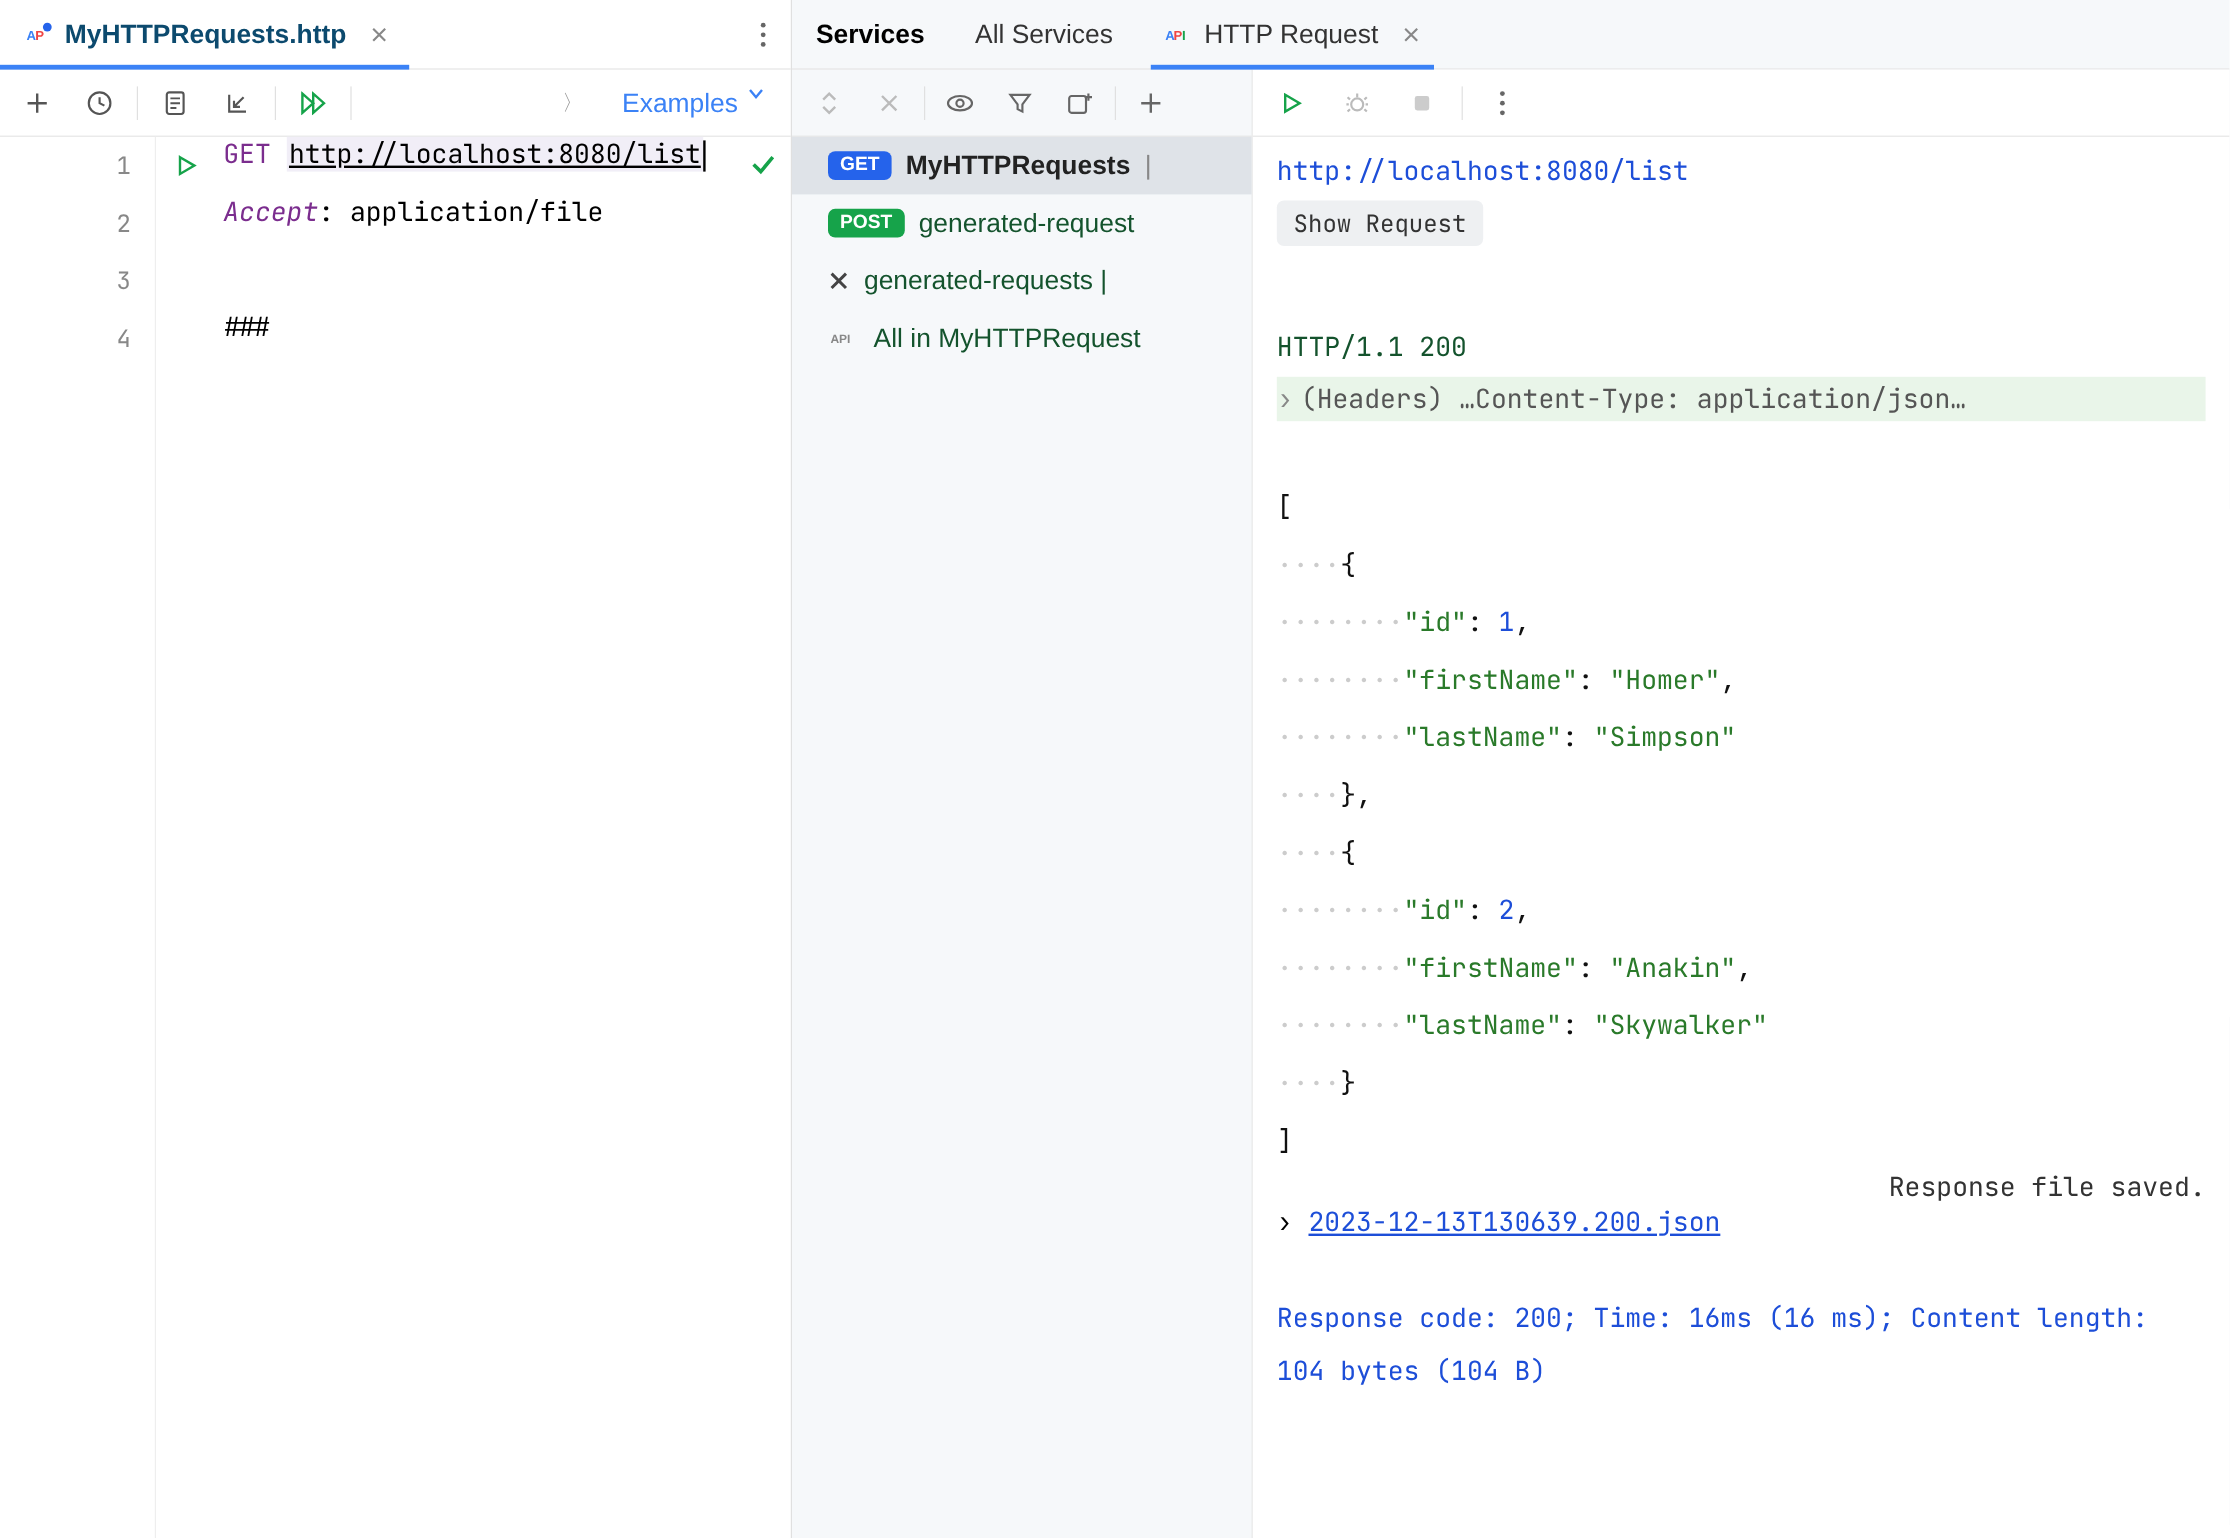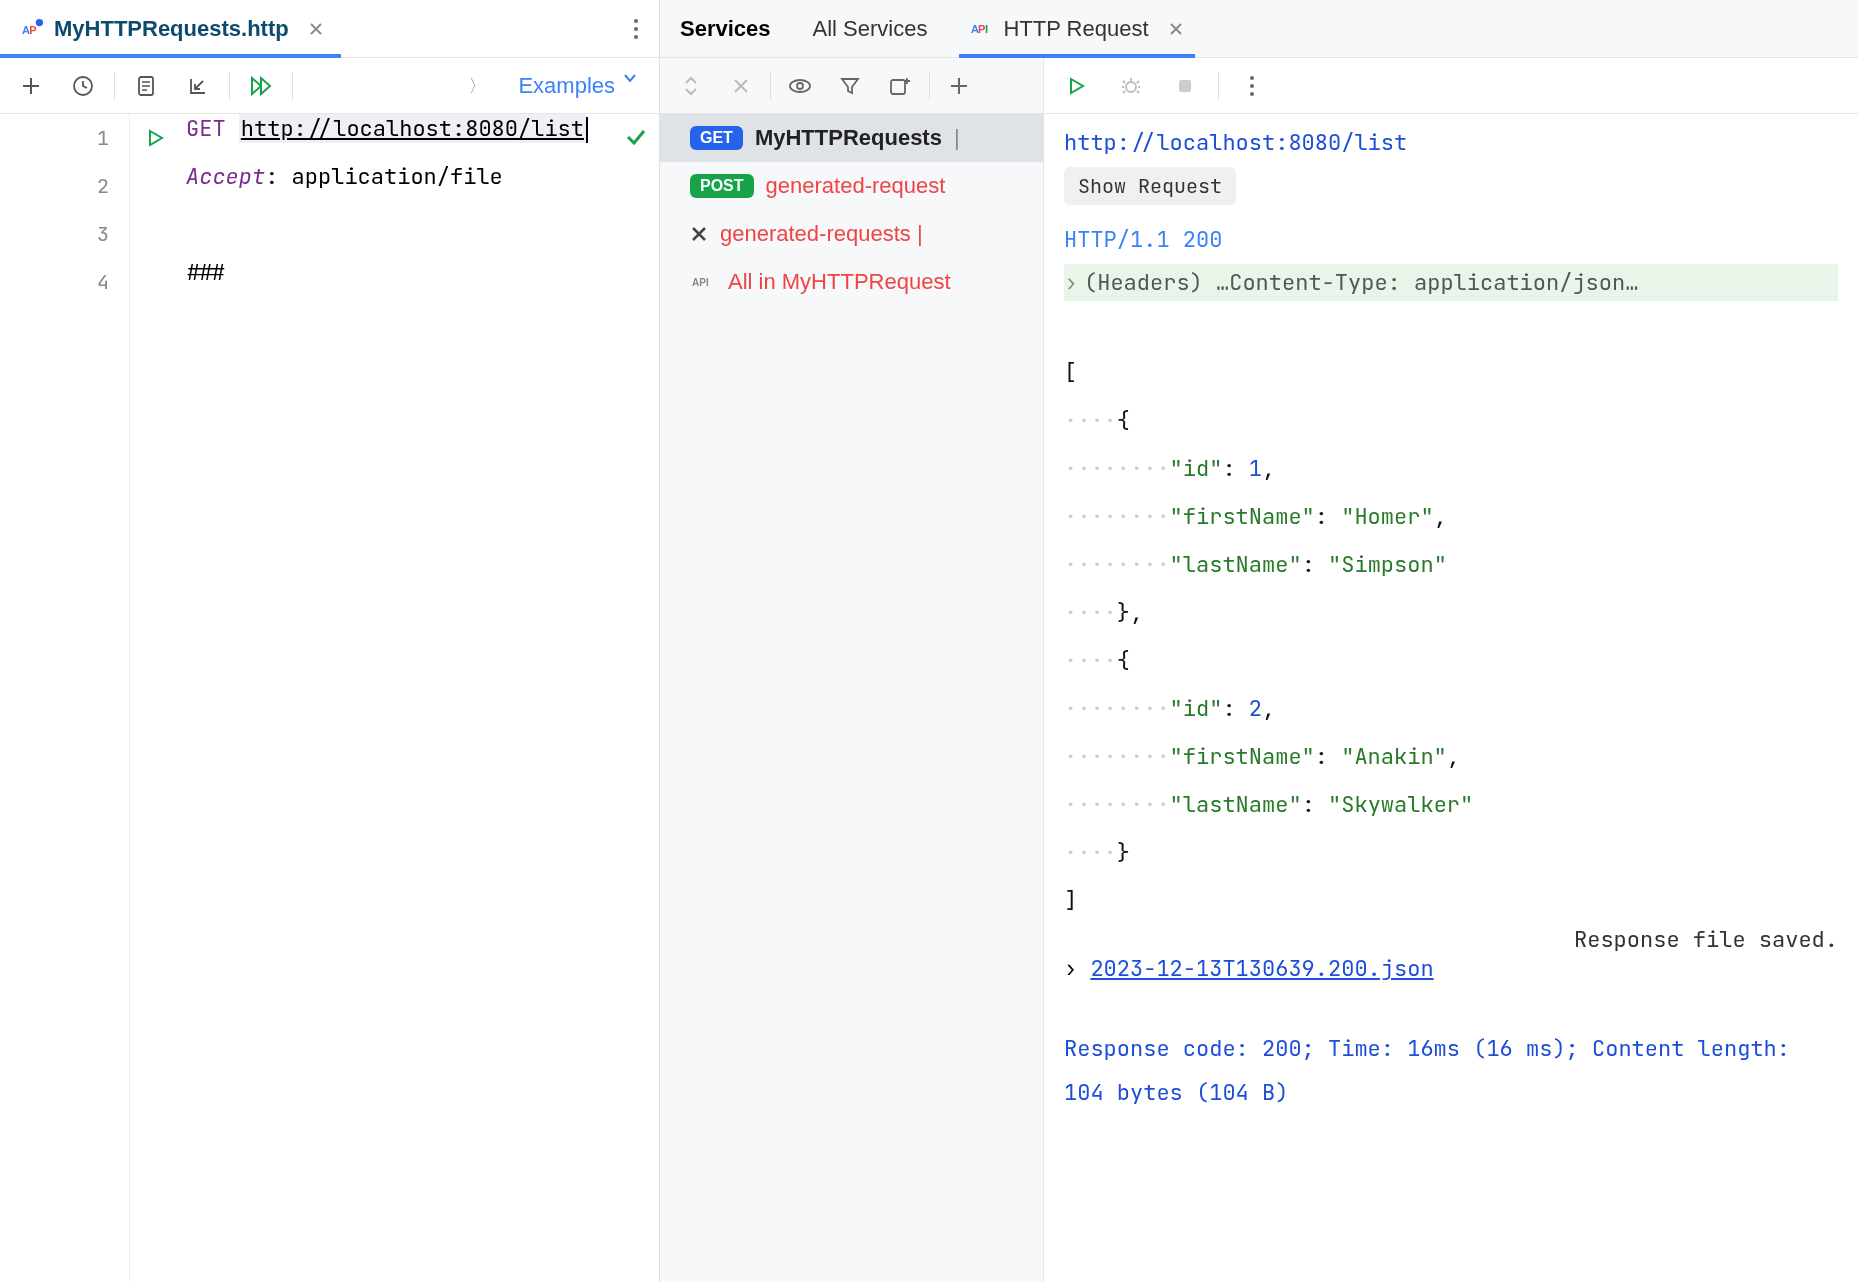--- a/index.html
+++ b/index.html
@@ -179,21 +179,21 @@
   }
   .svc-item.selected { background: #dfe3e8; }
   .badge {
     font-size: 16px; font-weight: 700; color: #fff;
     padding: 3px 10px; border-radius: 6px;
   }
   .badge-get { background: #2563eb; }
   .badge-post { background: #16a34a; }
   .svc-item .name { font-weight: 600; color: #222; }
   .svc-item .pipe { color: #888; }
-  .svc-item .muted { color: #ef4444; font-weight: 400; }
+  .svc-item .muted { color: #14532d; font-weight: 400; }
   .svc-item .x-icon { color: #555; }
   .svc-item .api-icon { color: #888; font-size: 14px; font-weight: 700; padding: 2px 2px; }
   
   .resp-panel {
     flex: 1;
     background: #fff;
     display: flex;
     flex-direction: column;
   }
   .resp-toolbar {
@@ -213,21 +213,21 @@
   .show-request {
     display: inline-block;
     background: #eef0f2;
     padding: 6px 14px;
     border-radius: 6px;
     font-size: 20px;
     color: #333;
     margin-top: 10px;
     cursor: pointer;
   }
-  .resp-status { color: #3b82f6; margin-top: 20px; }
+  .resp-status { color: #14532d; margin-top: 70px; }
   .headers-line {
     margin-top: 10px;
     background: #e9f5e9;
     padding: 4px 0;
     color: #555;
     display: flex;
     align-items: center;
     gap: 6px;
   }
   .headers-line .caret { color: #888; width: 14px; text-align: center; }

